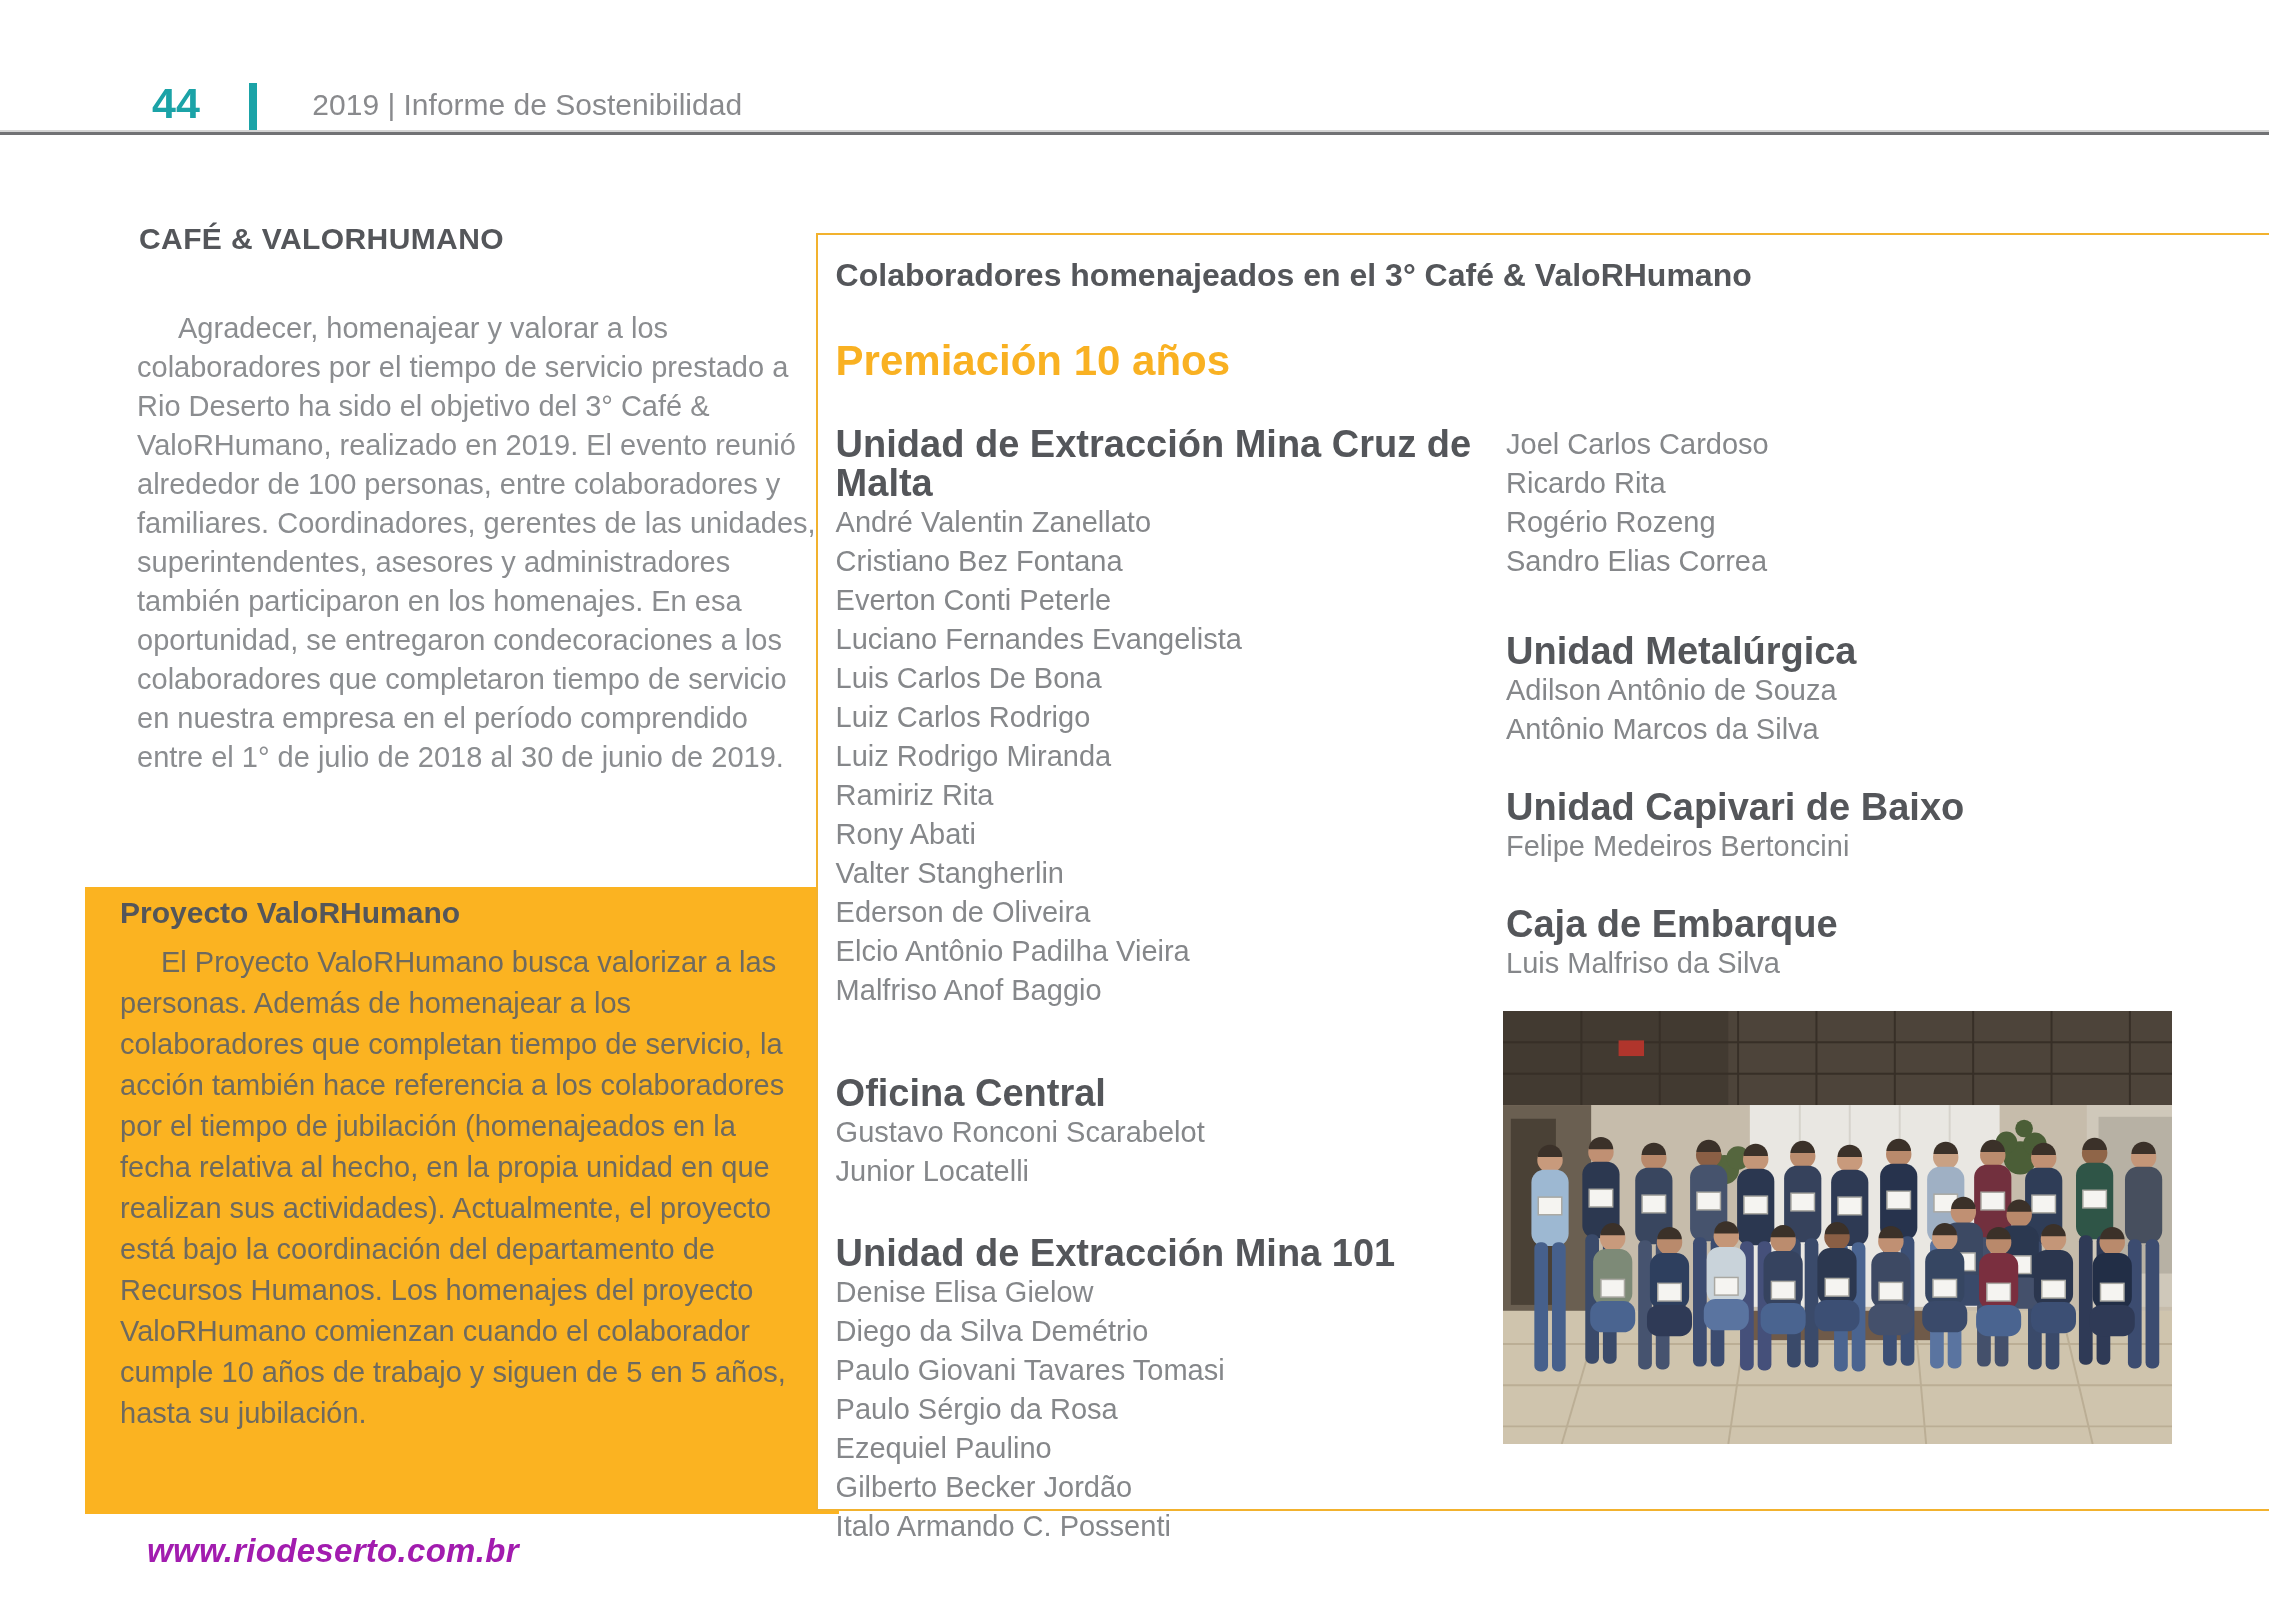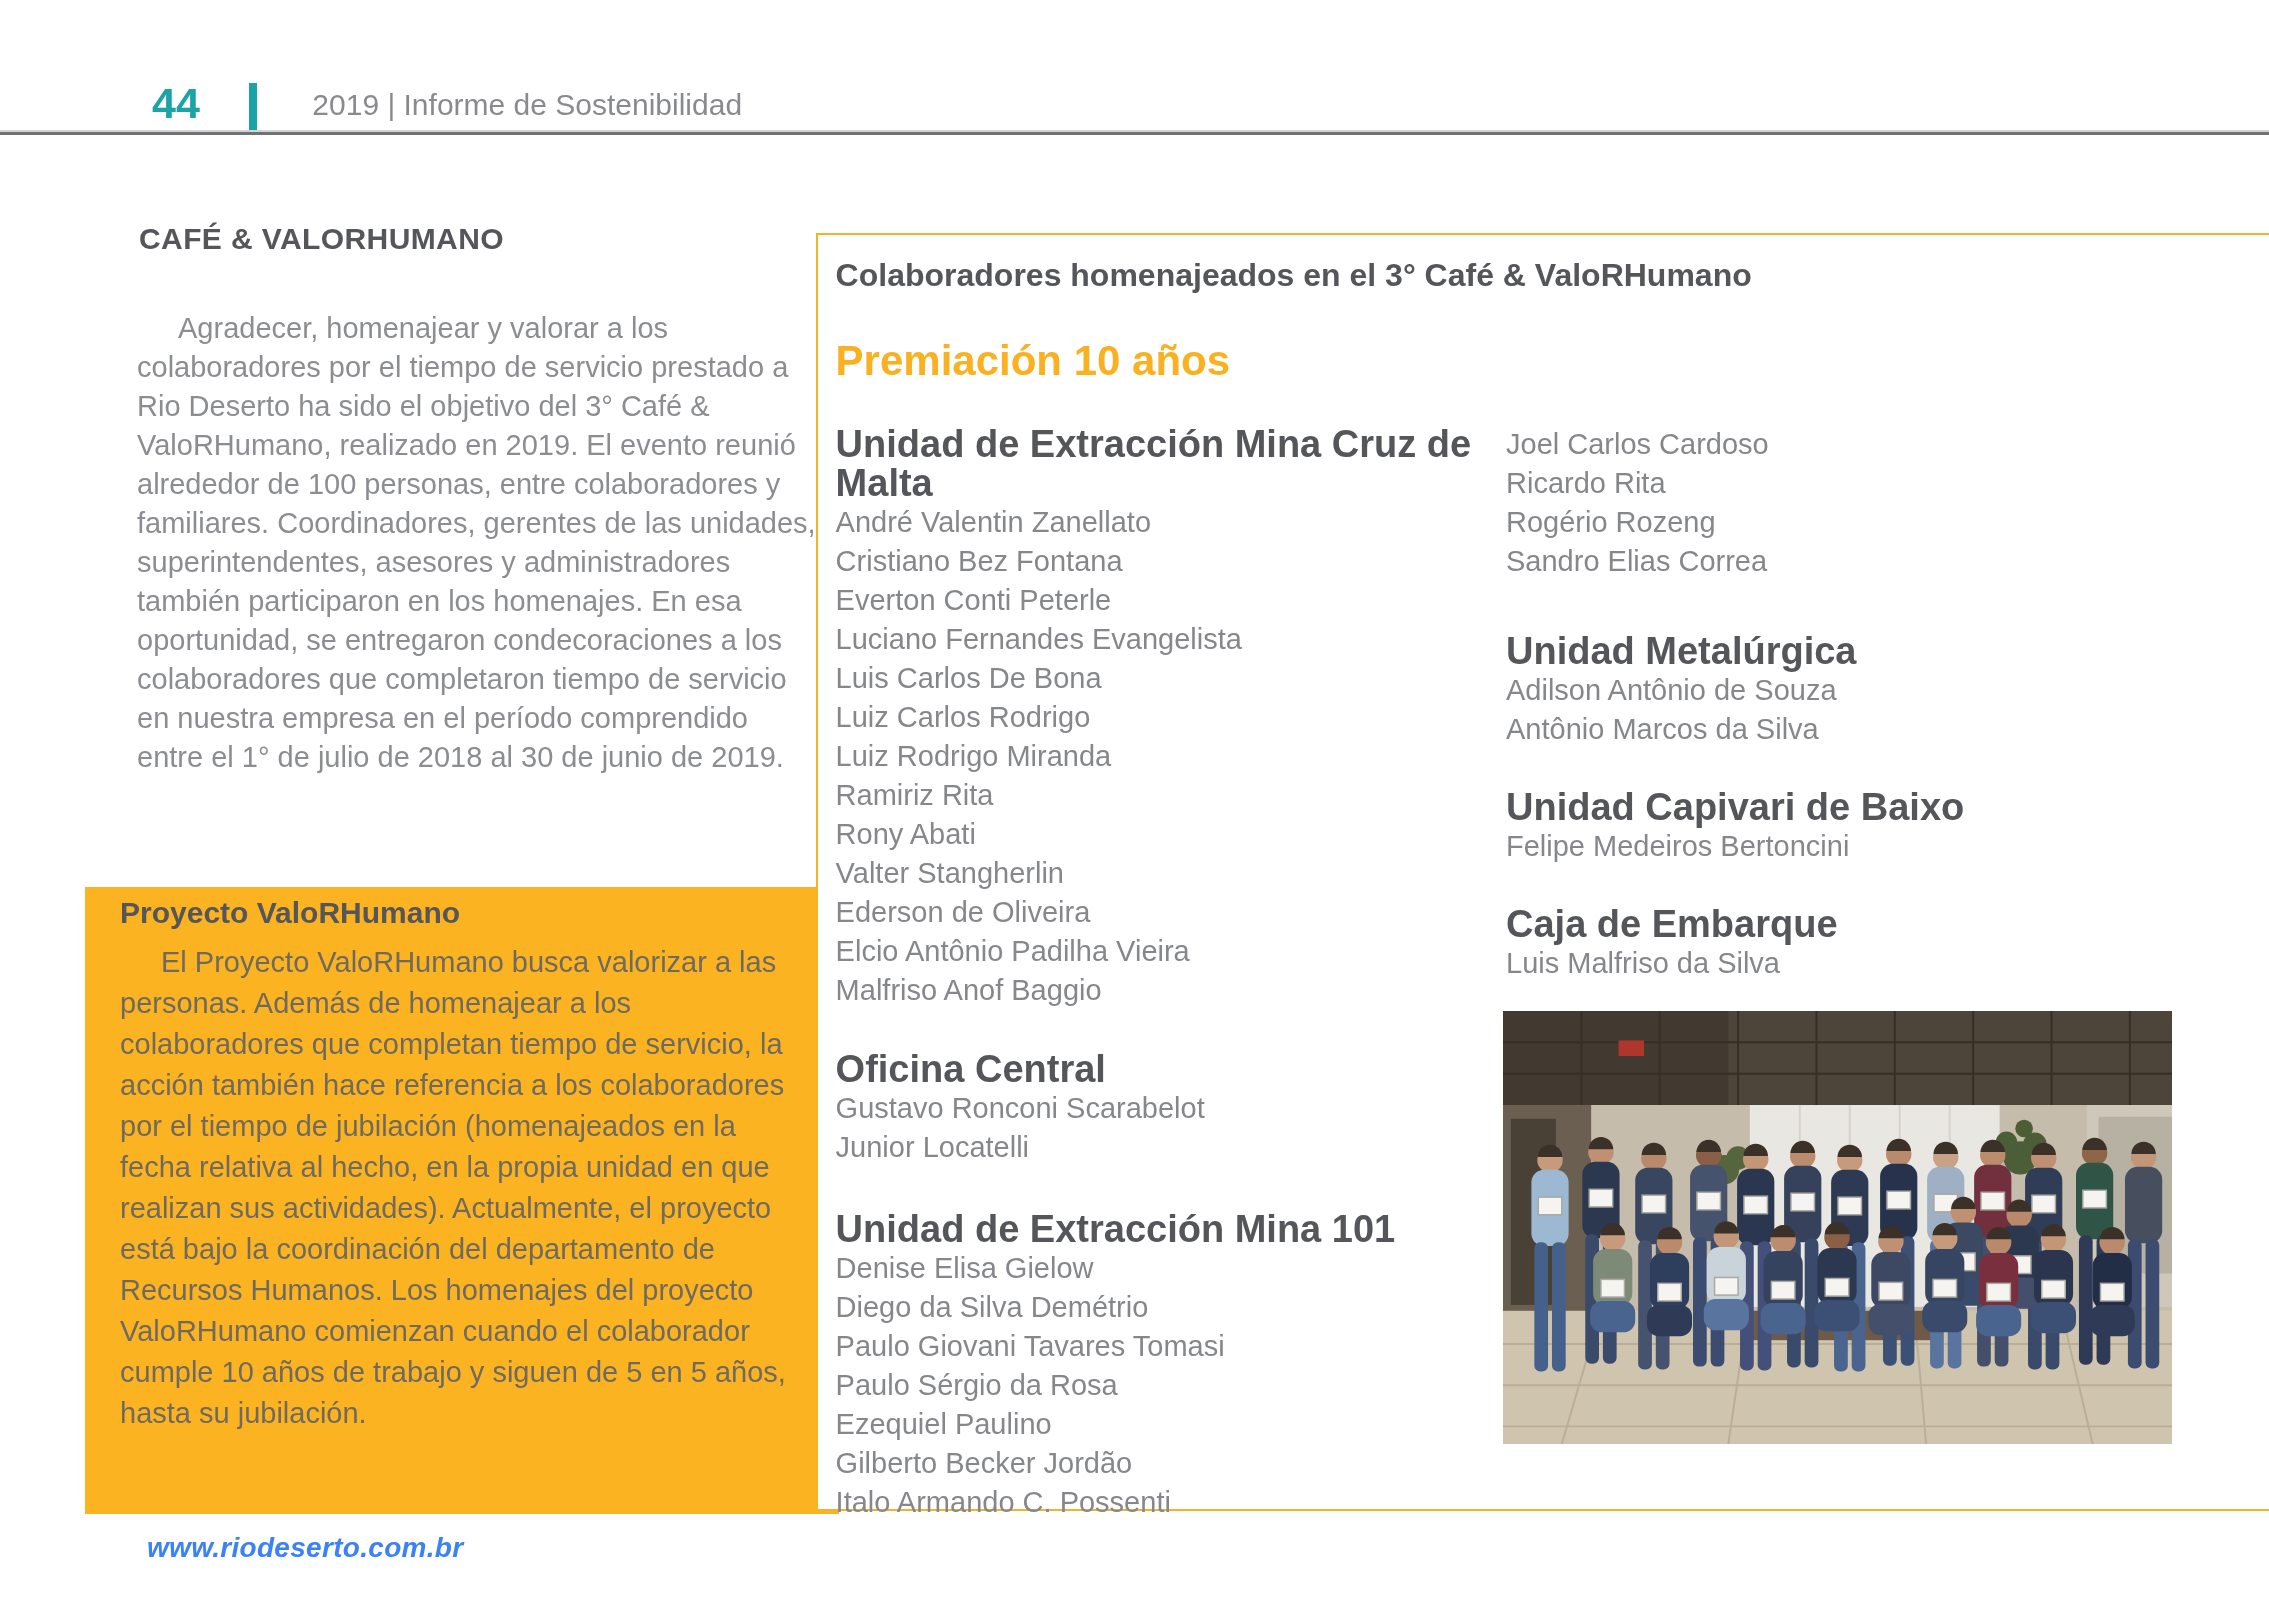--- a/index.html
+++ b/index.html
@@ -31,30 +31,30 @@
   .hbox-par{margin-top:11.8px;font-size:29px;line-height:41px;text-indent:41px;color:#6E6A5F;}
 
   
   .panel{position:absolute;left:816px;top:233px;width:1460px;height:1278px;border:2.9px solid var(--pborder);box-sizing:border-box;background:#fff;}
   .panel-title{position:absolute;left:17.6px;top:21.6px;font-size:32px;font-weight:bold;color:var(--dark);}
   .panel-subtitle{position:absolute;left:17.6px;top:102px;font-size:42px;font-weight:bold;color:var(--subyellow);}
   .col1{position:absolute;left:17.6px;top:190px;width:657px;}
   .col2{position:absolute;left:688px;top:190px;width:637px;}
   .ghead{font-size:38px;font-weight:bold;color:var(--dark);line-height:39px;}
   .nm{font-size:29px;line-height:39px;color:#85878A;}
-  .gap48{margin-top:40px}
+  .gap48{margin-top:64px}
   .gap44{margin-top:43px}
   .gap52{margin-top:51px}
   .gap40{margin-top:39px}
 
   .photo{position:absolute;left:685px;top:776px;width:669px;height:433px;overflow:hidden;background:#cfc5b2;}
   .photo svg{display:block;width:100%;height:100%;}
 
   
-  .footer{position:absolute;left:147px;top:1532px;font-size:28px;font-weight:bold;font-style:italic;color:#3b82f6;letter-spacing:0.3px;}
+  .footer{position:absolute;left:147px;top:1532px;font-size:33px;font-weight:bold;font-style:italic;color:#a21caf;letter-spacing:0.3px;}
 </style>
 </head>
 <body>
 
 <div class="page">
 
   <div class="header">
     <span class="page-num">44</span>
     <span class="teal-bar"></span>
     <span class="header-text">2019 | Informe de Sostenibilidad</span>

